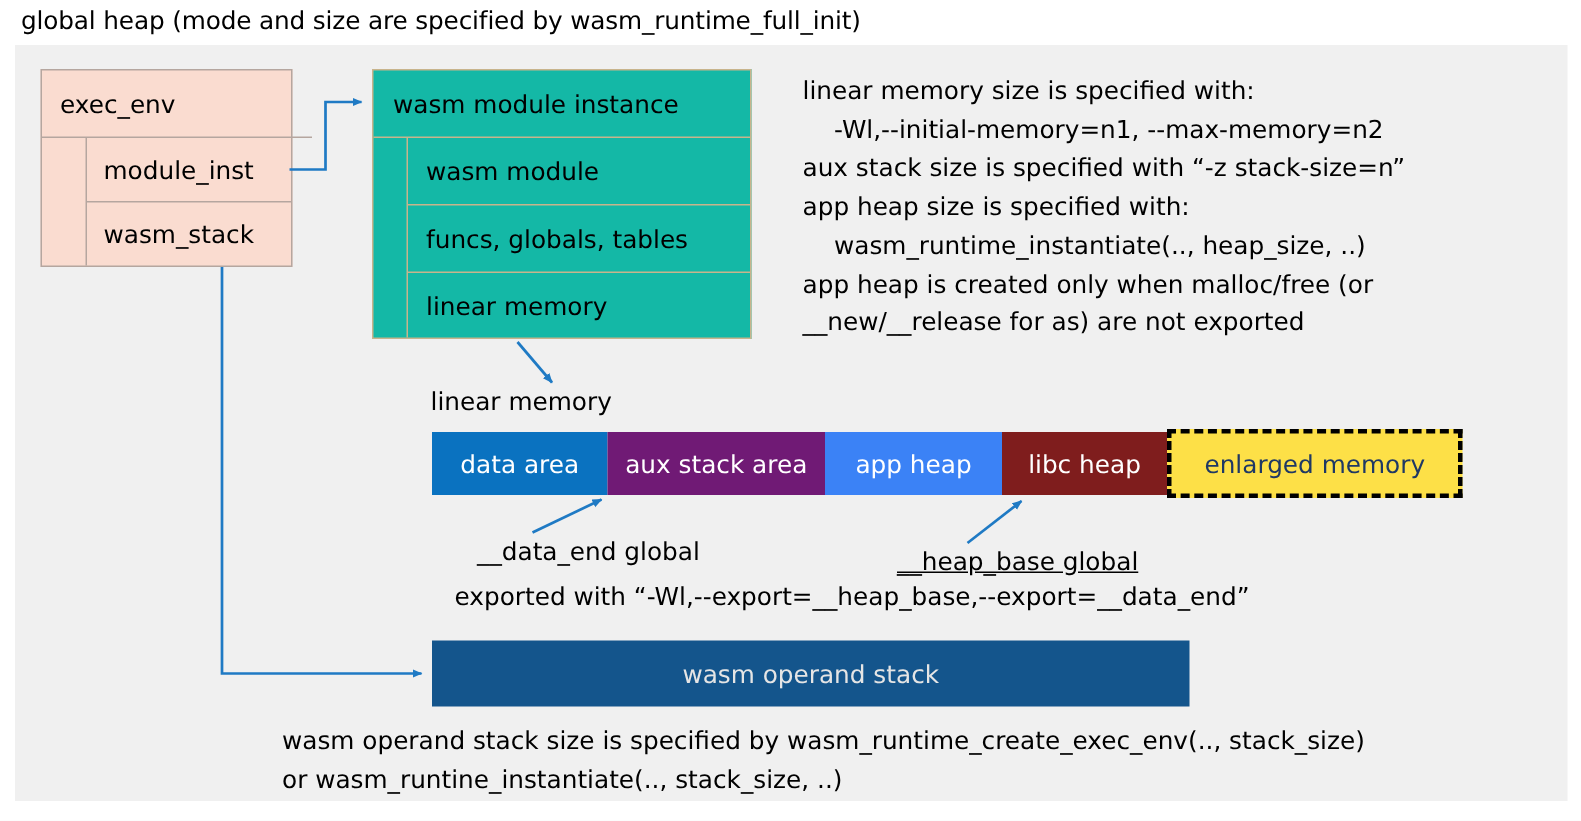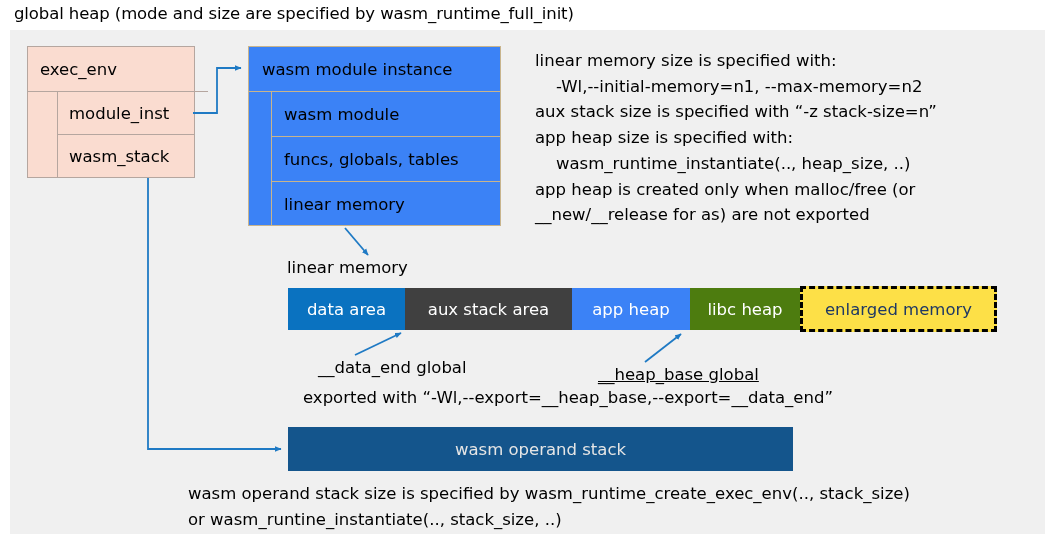--- a/index.html
+++ b/index.html
@@ -244,42 +244,42 @@
 
   <div class="panel" style="background: rgb(240, 240, 240);"></div>
 
   <div class="box execenv" style="background: rgb(250, 220, 208);">
     <div class="execenv-head">exec_env</div>
     <div class="execenv-gutter"></div>
     <div class="execenv-row r1">module_inst</div>
     <div class="execenv-row r2">wasm_stack</div>
   </div>
 
-  <div class="box wmi" style="background: #3b82f6;">
+  <div class="box wmi" style="background: #14b8a6;">
     <div class="wmi-head">wasm module instance</div>
     <div class="wmi-gutter"></div>
     <div class="wmi-row r1">wasm module</div>
     <div class="wmi-row r2">funcs, globals, tables</div>
     <div class="wmi-row r3">linear memory</div>
   </div>
 
   <div class="info">linear memory size is specified with:
     -Wl,--initial-memory=n1, --max-memory=n2
 aux stack size is specified with “-z stack-size=n”
 app heap size is specified with:
     wasm_runtime_instantiate(.., heap_size, ..)
 app heap is created only when malloc/free (or
 __new/__release for as) are not exported</div>
 
   <div class="lm-label">linear memory</div>
   <div class="membar">
       <div class="seg" style="width: 117px; background: rgb(10, 114, 192); color: rgb(255, 255, 255);">data area</div>
-      <div class="seg" style="width: 167px; background: #404040; color: rgb(255, 255, 255);">aux stack area</div>
+      <div class="seg" style="width: 145px; background: #701a75; color: rgb(255, 255, 255);">aux stack area</div>
       <div class="seg" style="width: 118px; background: #3b82f6; color: rgb(255, 255, 255);">app heap</div>
-      <div class="seg" style="width: 110px; background: #4d7c0f; color: rgb(255, 255, 255);">libc heap</div>
+      <div class="seg" style="width: 110px; background: #7f1d1d; color: rgb(255, 255, 255);">libc heap</div>
       <div class="seg enlarged" style="width: 197px; color: rgb(31, 56, 100);">enlarged memory</div>
     </div>
 
   <div class="ann ann-data-end">__data_end global</div>
   <div class="ann ann-heap-base">__heap_base global</div>
   <div class="ann ann-export">exported with “-Wl,--export=__heap_base,--export=__data_end”</div>
 
   <div class="opstack" style="background: rgb(20, 85, 140);">wasm operand stack</div>
 
   <div class="bottom">wasm operand stack size is specified by wasm_runtime_create_exec_env(.., stack_size)

